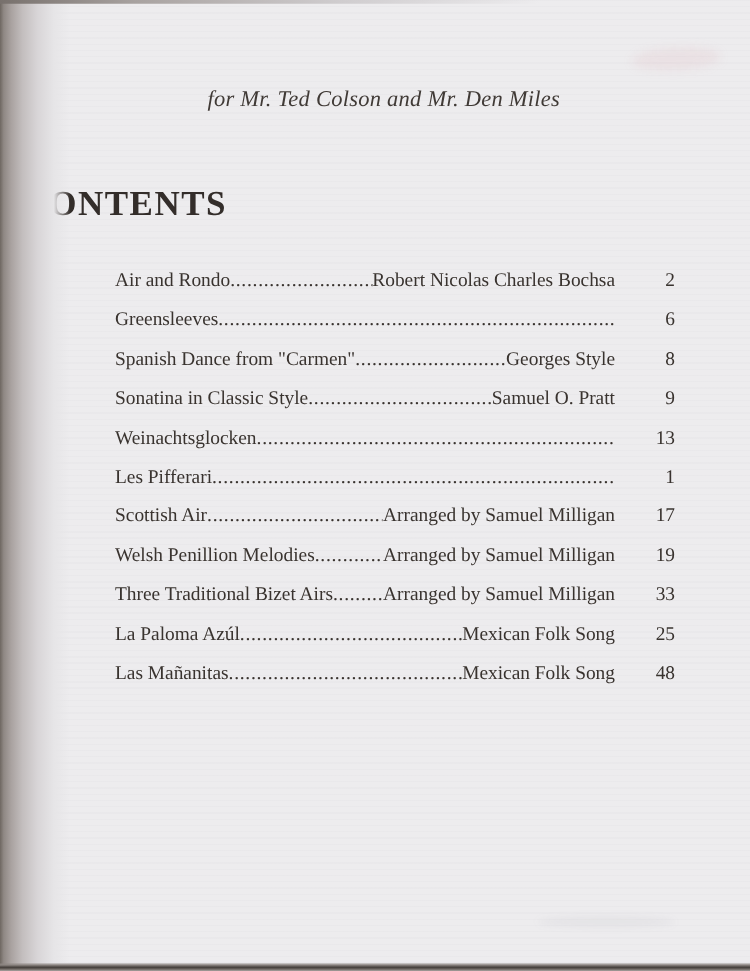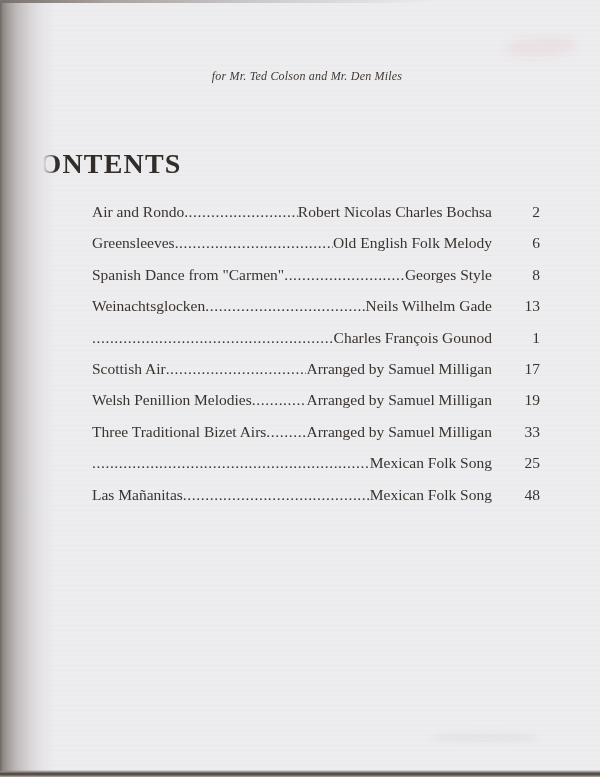--- a/index.html
+++ b/index.html
@@ -55,35 +55,35 @@
     position: absolute; left: 430px; top: 733px; width: 110px; height: 9px;
     background: rgba(95,100,125,0.06);
     border-radius: 50%;
     filter: blur(3px);
   }
   .dedication {
     position: absolute; top: 69px; left: 0; right: 0;
     text-align: center;
     text-indent: 14px;
     font-style: italic;
-    font-size: 12px;
+    font-size: 18px;
     letter-spacing: 0.2px;
     color: #403a36;
   }
   .contents-title {
     position: absolute; top: 148px; left: 0; right: 5px;
     text-align: left;
     text-indent: 18px;
     font-size: 28px;
     font-weight: 700;
     letter-spacing: 1.2px;
     color: #332d2a;
   }
   .toc {
-    position: absolute; left: 92px; top: 196px; width: 448px;
+    position: absolute; left: 92px; top: 209px; width: 448px;
     font-size: 15.5px;
   }
   .toc-row {
     display: flex;
     align-items: baseline;
     height: 31.4px;
     line-height: 31.4px;
     white-space: nowrap;
   }
   .toc-title { flex: 0 0 auto; }
@@ -118,38 +118,42 @@
   <div class="toc">
     <div class="toc-row">
       <span class="toc-title">Air and Rondo</span>
       <span class="leader"></span>
       <span class="toc-attribution">Robert Nicolas Charles Bochsa</span>
       <span class="toc-page">2</span>
     </div>
     <div class="toc-row">
       <span class="toc-title">Greensleeves</span>
       <span class="leader"></span>
-      <span class="toc-attribution">Old English Folk Melody</span>
       <span class="toc-page">6</span>
     </div>
     <div class="toc-row">
       <span class="toc-title">Spanish Dance from "Carmen"</span>
       <span class="leader"></span>
       <span class="toc-attribution">Georges Style</span>
       <span class="toc-page">8</span>
     </div>
     <div class="toc-row">
+      <span class="toc-title">Sonatina in Classic Style</span>
+      <span class="leader"></span>
+      <span class="toc-attribution">Samuel O. Pratt</span>
+      <span class="toc-page">9</span>
+    </div>
+    <div class="toc-row">
       <span class="toc-title">Weinachtsglocken</span>
       <span class="leader"></span>
-      <span class="toc-attribution">Neils Wilhelm Gade</span>
       <span class="toc-page">13</span>
     </div>
     <div class="toc-row">
+      <span class="toc-title">Les Pifferari</span>
       <span class="leader"></span>
-      <span class="toc-attribution">Charles François Gounod</span>
       <span class="toc-page">1</span>
     </div>
     <div class="toc-row">
       <span class="toc-title">Scottish Air</span>
       <span class="leader"></span>
       <span class="toc-attribution">Arranged by Samuel Milligan</span>
       <span class="toc-page">17</span>
     </div>
     <div class="toc-row">
       <span class="toc-title">Welsh Penillion Melodies</span>
@@ -157,20 +161,21 @@
       <span class="toc-attribution">Arranged by Samuel Milligan</span>
       <span class="toc-page">19</span>
     </div>
     <div class="toc-row">
       <span class="toc-title">Three Traditional Bizet Airs</span>
       <span class="leader"></span>
       <span class="toc-attribution">Arranged by Samuel Milligan</span>
       <span class="toc-page">33</span>
     </div>
     <div class="toc-row">
+      <span class="toc-title">La Paloma Azúl</span>
       <span class="leader"></span>
       <span class="toc-attribution">Mexican Folk Song</span>
       <span class="toc-page">25</span>
     </div>
     <div class="toc-row">
       <span class="toc-title">Las Mañanitas</span>
       <span class="leader"></span>
       <span class="toc-attribution">Mexican Folk Song</span>
       <span class="toc-page">48</span>
     </div>

